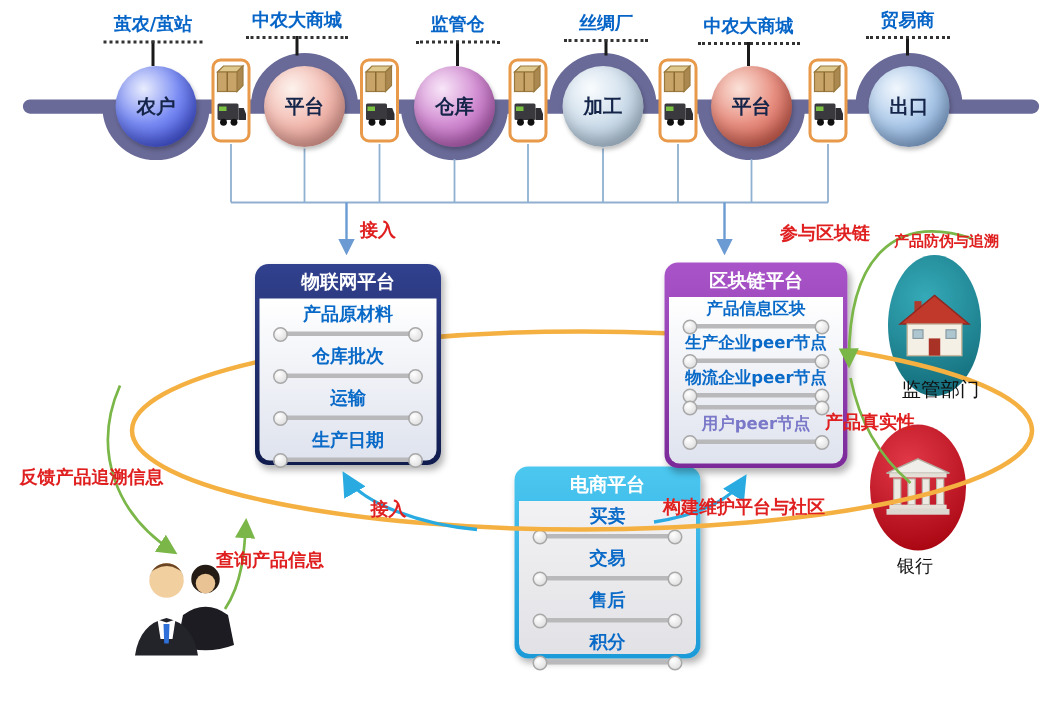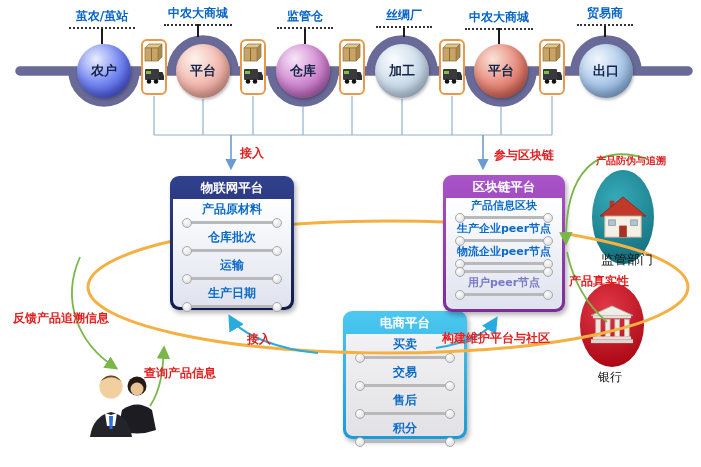--- a/index.html
+++ b/index.html
@@ -326,21 +326,21 @@
   <svg class="abs z6" width="701" height="467" style="left:0;top:0">
     <path d="M 318 353 C 282 350 241 336 230 317" fill="none" stroke="#29abe2" stroke-width="2.2" marker-end="url(#mBlue)"></path>
     <path d="M 436 348 C 462 344 486 335 496 319" fill="none" stroke="#29abe2" stroke-width="2.2" marker-end="url(#mBlue)"></path>
     <path d="M 648 159 C 596 142 565 172 566 243" fill="none" stroke="#7ab648" stroke-width="1.8" marker-end="url(#mGreen)"></path>
     <path d="M 567 252 C 573 281 585 303 607 322" fill="none" stroke="#7ab648" stroke-width="1.8"></path>
     <path d="M 80 257 C 61 300 77 343 116 368" fill="none" stroke="#7ab648" stroke-width="1.8" marker-end="url(#mGreen)"></path>
     <path d="M 150 406 C 162 388 163 366 164 348" fill="none" stroke="#7ab648" stroke-width="1.8" marker-end="url(#mGreen)"></path>
   </svg>
 
   <div class="lbl-red" style="left:240px;top:145px">接入</div>
-  <div class="lbl-red" style="left:494px;top:147px">参与区块链</div>
+  <div class="lbl-red" style="left:520px;top:147px">参与区块链</div>
   <div class="lbl-red" style="left:596px;top:154px;font-size:10px">产品防伪与追溯</div>
-  <div class="lbl-red" style="left:569px;top:273px">产品真实性</div>
+  <div class="lbl-red" style="left:550px;top:273px">产品真实性</div>
   <div class="lbl-red" style="left:442px;top:330px">构建维护平台与社区</div>
   <div class="lbl-red" style="left:247px;top:331px">接入</div>
   <div class="lbl-red" style="left:13px;top:310px">反馈产品追溯信息</div>
   <div class="lbl-red" style="left:144px;top:365px">查询产品信息</div>
 
 </div>
 
 </body></html>

